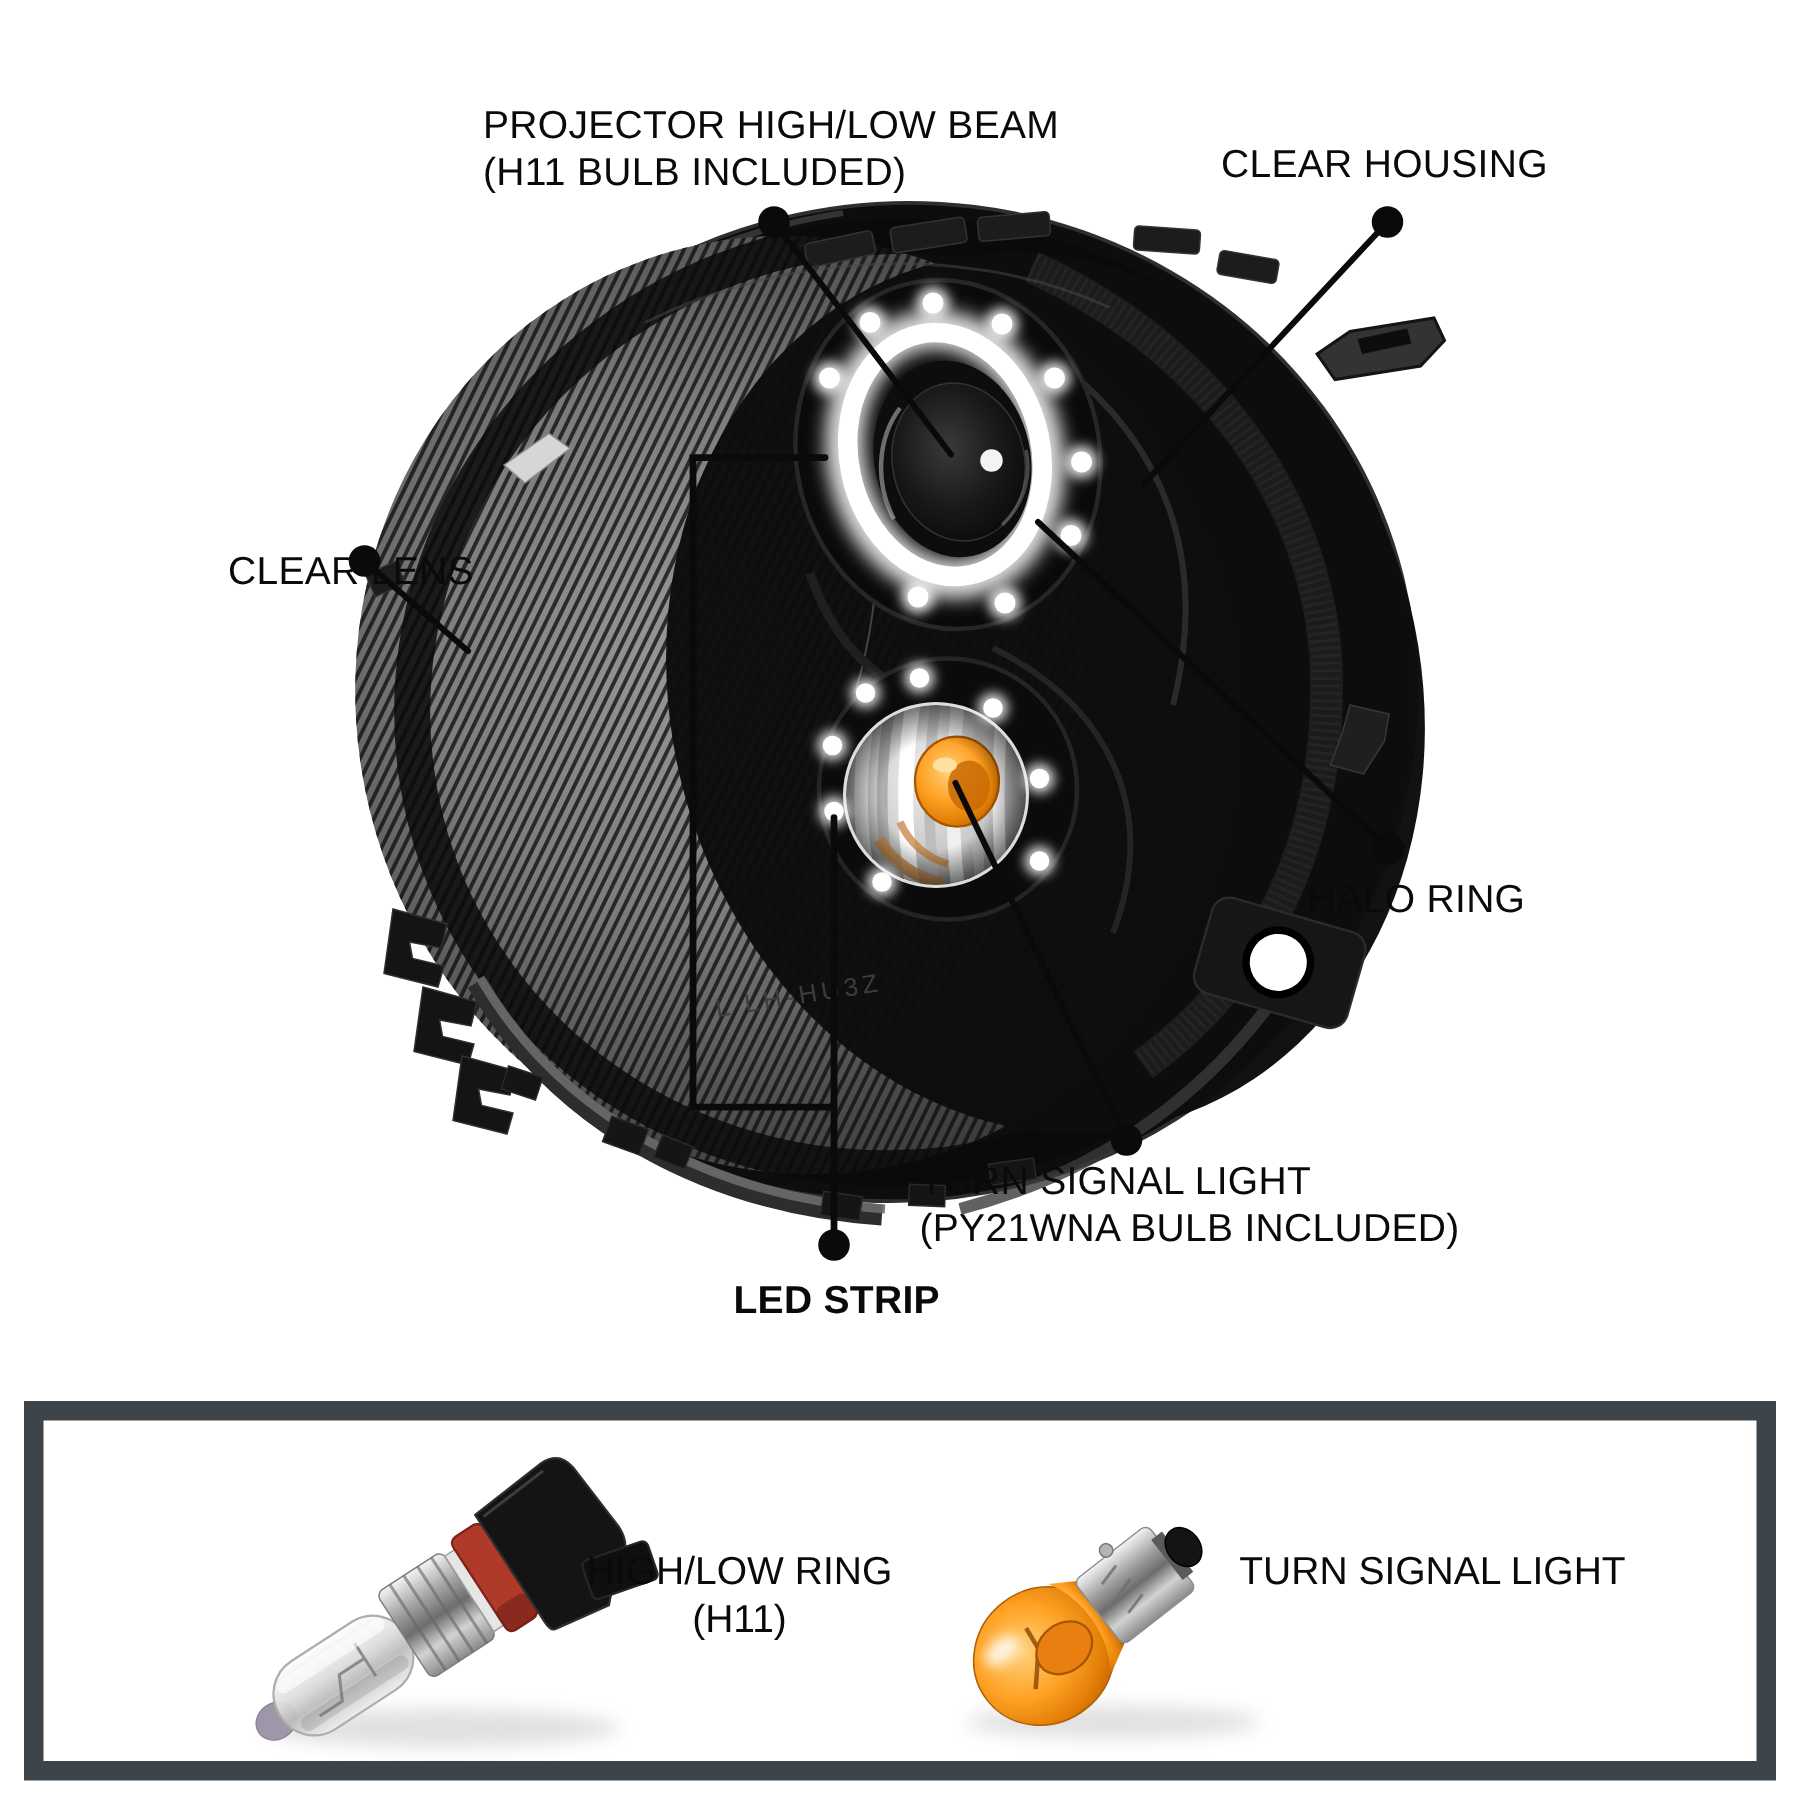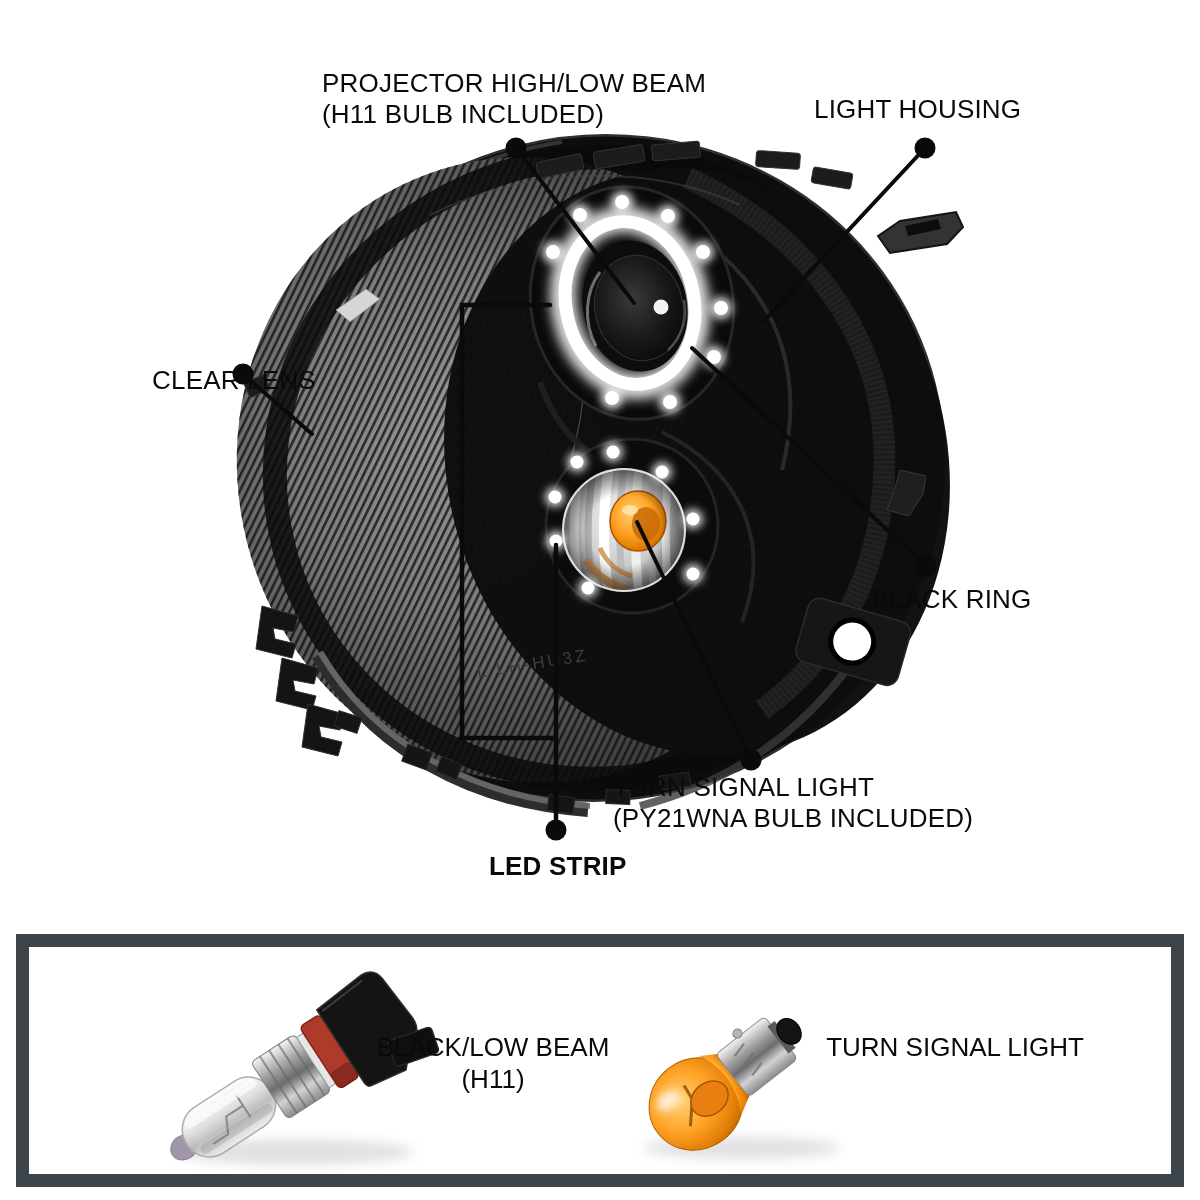--- a/index.html
+++ b/index.html
@@ -287,32 +287,32 @@
     <circle cx="24" cy="-30" r="4.5" fill="#b5b5b5" stroke="#777" stroke-width="1"></circle>
     <rect x="52" y="-17" width="9" height="34" fill="#5a5a5a"></rect>
     <ellipse cx="66" cy="0" rx="11" ry="14" fill="#141414" stroke="#000" stroke-width="1"></ellipse>
   </g>
 </svg>
 
 <div class="label" style="left:322px;top:68px;">
   <span class="ln">PROJECTOR HIGH/LOW BEAM</span>
   <span class="ln">(H11 BULB INCLUDED)</span>
 </div>
-<div class="label" style="left:814px;top:94px;">LIGHT HOUSING</div>
+<div class="label" style="left:814px;top:94px;">CLEAR HOUSING</div>
 <div class="label" style="left:152px;top:340px;margin-top:25px;">CLEAR LENS</div>
-<div class="label" style="left:872px;top:584px;">BLACK RING</div>
+<div class="label" style="left:872px;top:584px;">HALO RING</div>
 <div class="label" style="left:613px;top:772px;">
   <span class="ln">TURN SIGNAL LIGHT</span>
   <span class="ln">(PY21WNA BULB INCLUDED)</span>
 </div>
 <div class="label" style="left:489px;top:851px;font-weight:bold;">LED STRIP</div>
 
 <div class="included-box"></div>
 
 <div class="caption" style="left:333px;top:1031px;">
-  <span class="ln">BLACK/LOW BEAM</span>
+  <span class="ln">HIGH/LOW RING</span>
   <span class="ln">(H11)</span>
 </div>
 <div class="caption" style="left:795px;top:1031px;">
   <span class="ln">TURN SIGNAL LIGHT</span>
 </div>
 
 </div>
 
 </body></html>

